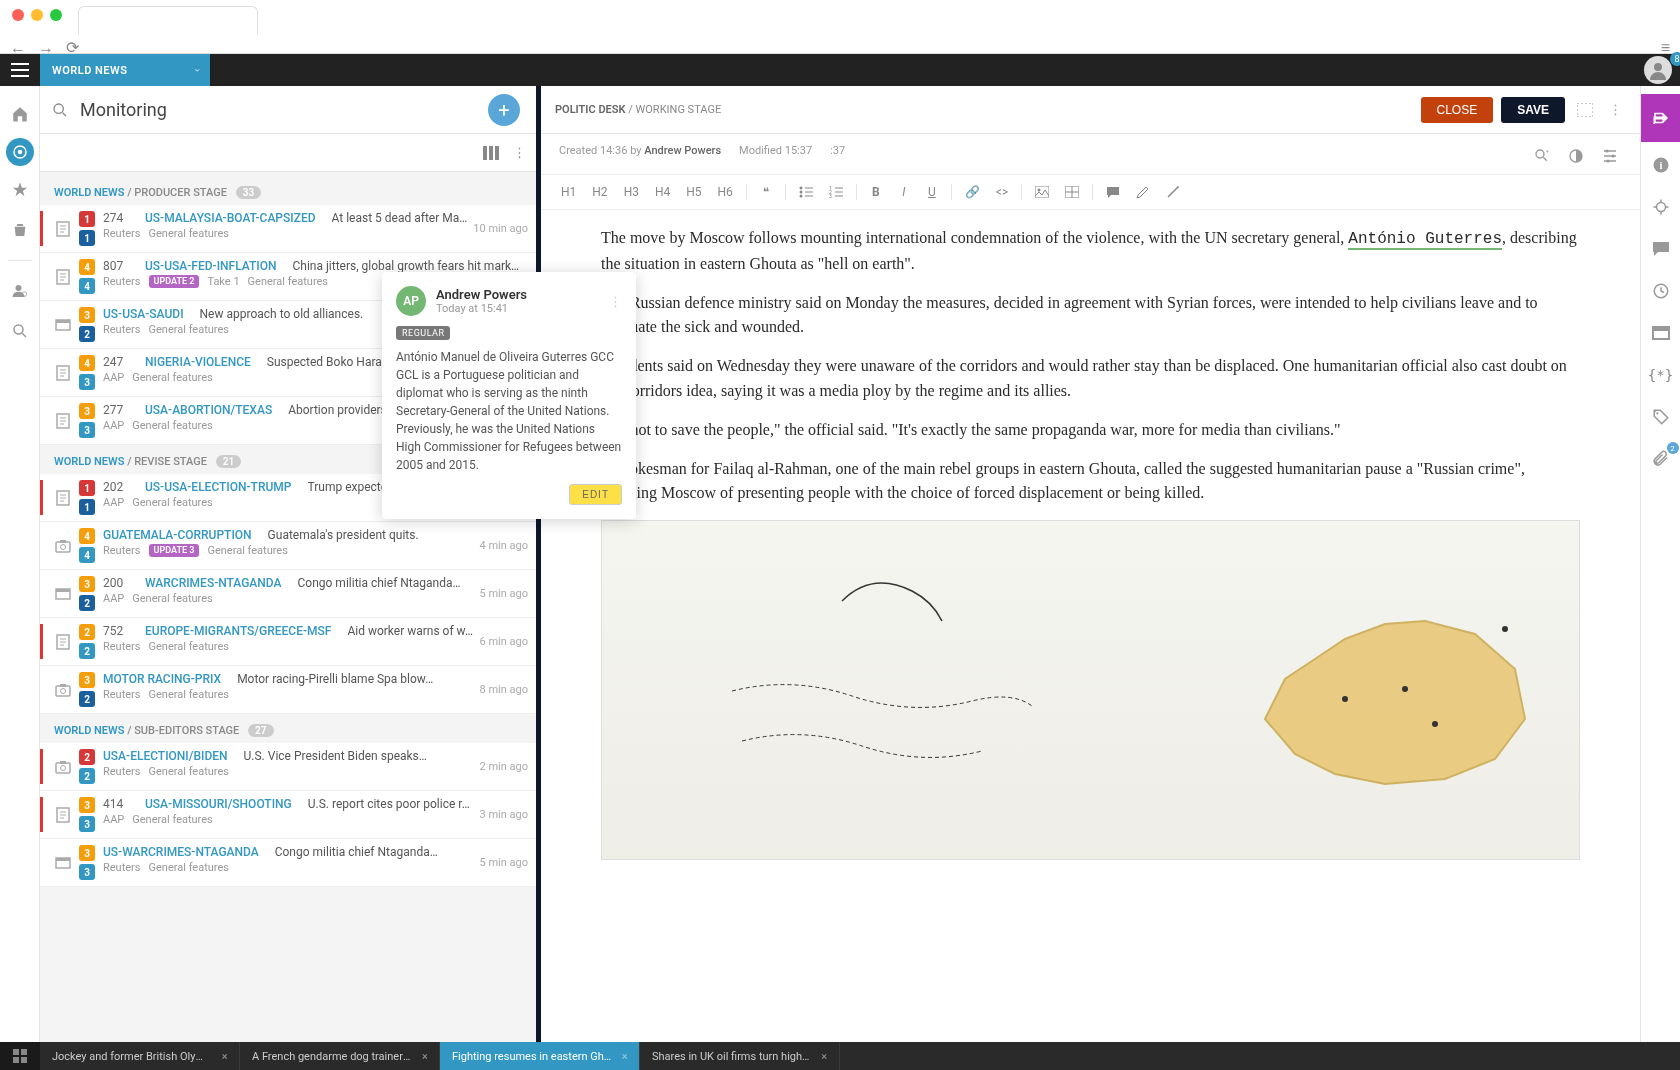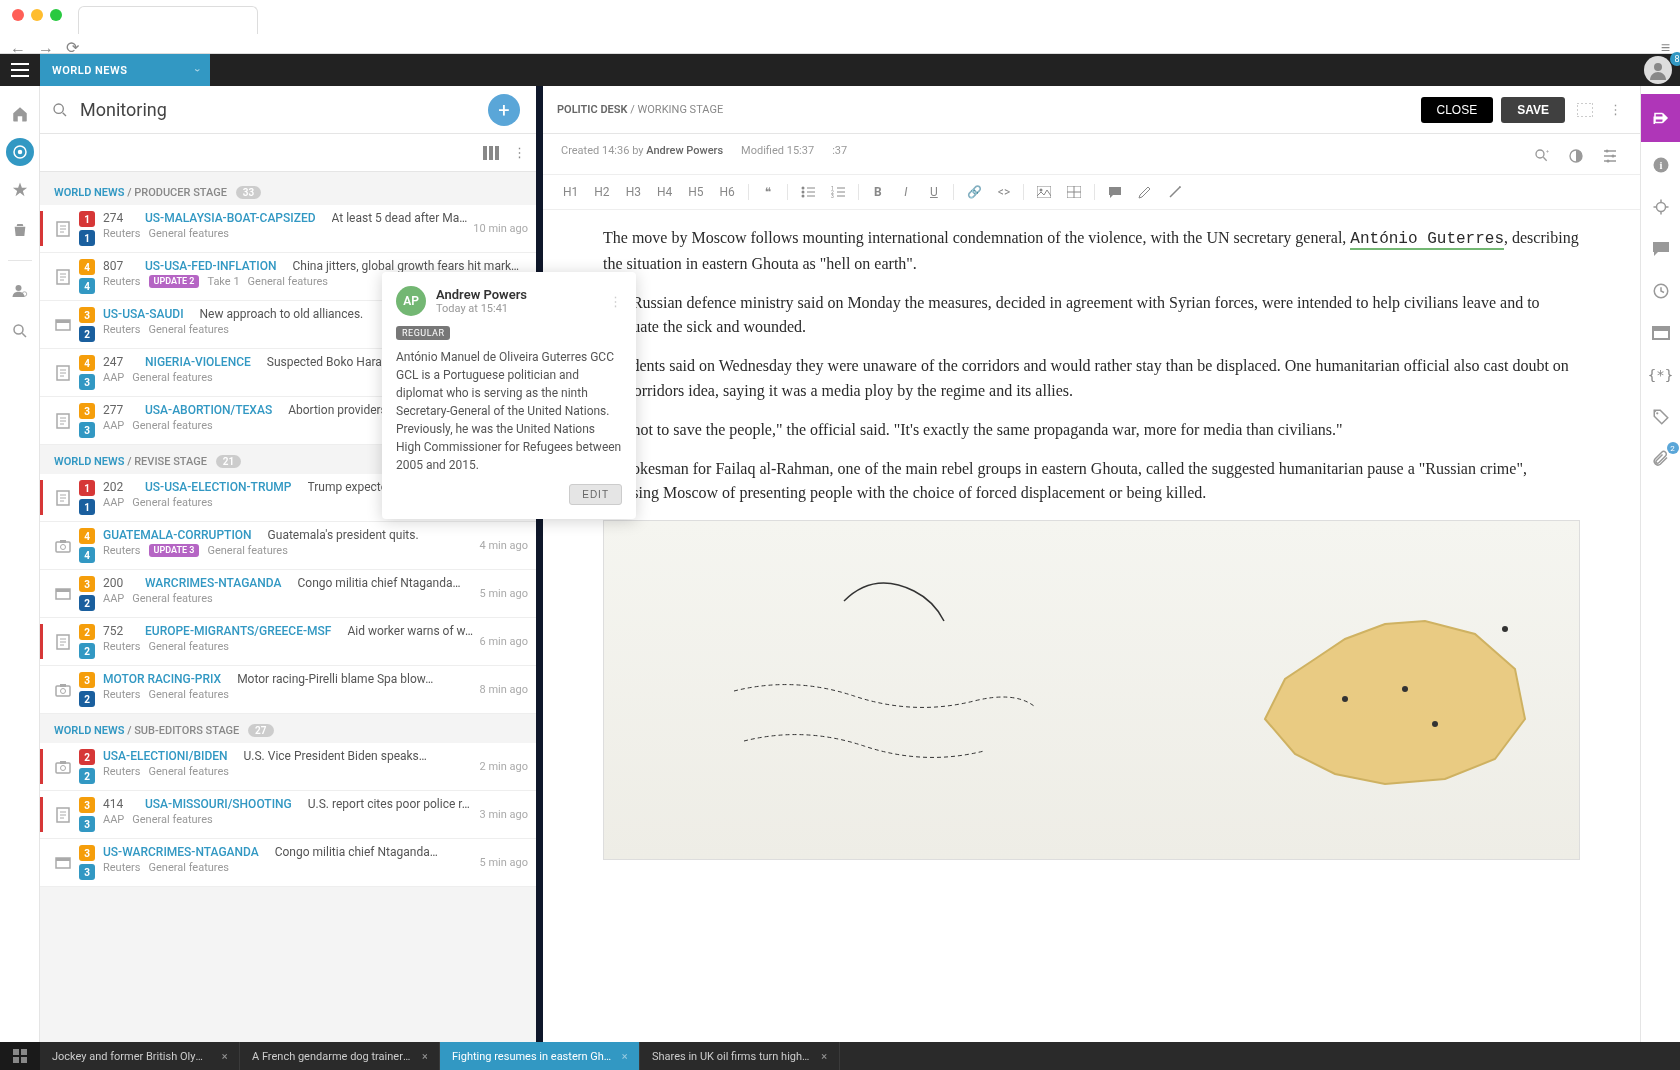--- a/index.html
+++ b/index.html
@@ -60,30 +60,30 @@
 .item .time { color:#aaa; font-size:11px; align-self:center; margin-left:6px; white-space:nowrap; }
 .update-pill { background:#b565c4; color:#fff; font-size:9px; padding:1px 5px; border-radius:3px; font-weight:600; }
 
 .popover { position:absolute; top:186px; left:342px; width:254px; background:#fff; border-radius:4px; box-shadow:0 2px 16px rgba(0,0,0,.18); padding:14px; z-index:100; }
 .popover-head { display:flex; gap:10px; align-items:center; }
 .pop-avatar { width:30px; height:30px; border-radius:50%; background:#73b773; color:#fff; display:flex; align-items:center; justify-content:center; font-size:12px; font-weight:600; }
 .pop-name { font-weight:600; font-size:13px; }
 .pop-time { font-size:11px; color:#999; }
 .pop-tag { display:inline-block; background:#777; color:#fff; font-size:9px; padding:2px 6px; border-radius:3px; margin:10px 0 8px; letter-spacing:.5px; }
 .pop-body { font-size:12px; color:#555; line-height:1.5; }
-.pop-edit { float:right; margin-top:10px; background:#e5e5e5; border:1px solid #ccc; padding:4px 12px; font-size:10px; letter-spacing:1px; color:#666; cursor:pointer; border-radius:3px; }
-
-.editor-panel { flex:1; background:#fff; display:flex; flex-direction:column; border-left:7px solid #0f172a; min-width:0; }
+.pop-edit { float:right; margin-top:10px; background:#fde047; border:1px solid #ccc; padding:4px 12px; font-size:10px; letter-spacing:1px; color:#666; cursor:pointer; border-radius:3px; }
+
+.editor-panel { flex:1; background:#fff; display:flex; flex-direction:column; border-left:5px solid #0f172a; min-width:0; }
 .editor-header { height:48px; border-bottom:1px solid #e5e5e5; display:flex; align-items:center; padding:0 14px; gap:10px; }
 .breadcrumb { font-size:11px; color:#888; }
 .breadcrumb .bc-main { color:#666; font-weight:600; }
 .editor-header-right { margin-left:auto; display:flex; gap:8px; align-items:center; }
 .btn { padding:6px 16px; border-radius:3px; font-size:12px; border:none; cursor:pointer; }
-.btn-close { background:#000000; color:#fff; }
-.btn-save { background:#404040; color:#fff; font-weight:600; }
+.btn-close { background:#c2410c; color:#fff; }
+.btn-save { background:#0f172a; color:#fff; font-weight:600; }
 .hd-ic { color:#999; cursor:pointer; padding:4px; }
 
 .editor-meta { padding:10px 18px 6px; font-size:11px; color:#999; display:flex; gap:18px;justify-content:flex-end; }
 .editor-meta b { color:#666; font-weight:500; }
 
 .toolbar { display:flex; gap:4px; padding:6px 14px; border-bottom:1px solid #eee; border-top:1px solid #eee; align-items:center; }
 .tb-btn { padding:4px 6px; font-size:12px; color:#888; cursor:pointer; border-radius:3px; min-width:24px; text-align:center; }
 .tb-sep { width:1px; height:16px; background:#e5e5e5; margin:0 3px; }
 .editor-meta-right { margin-left:auto; display:flex; gap:10px; }
 

